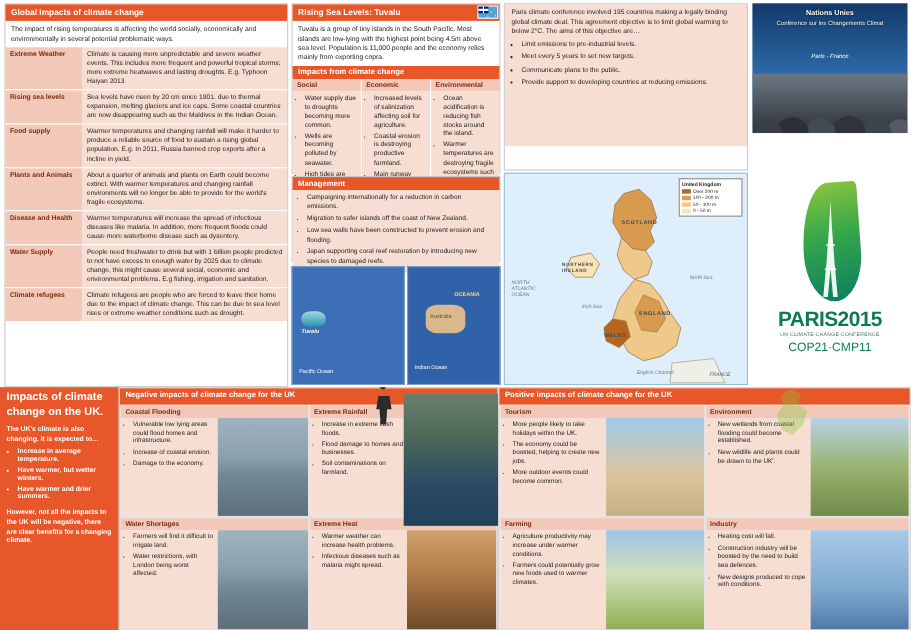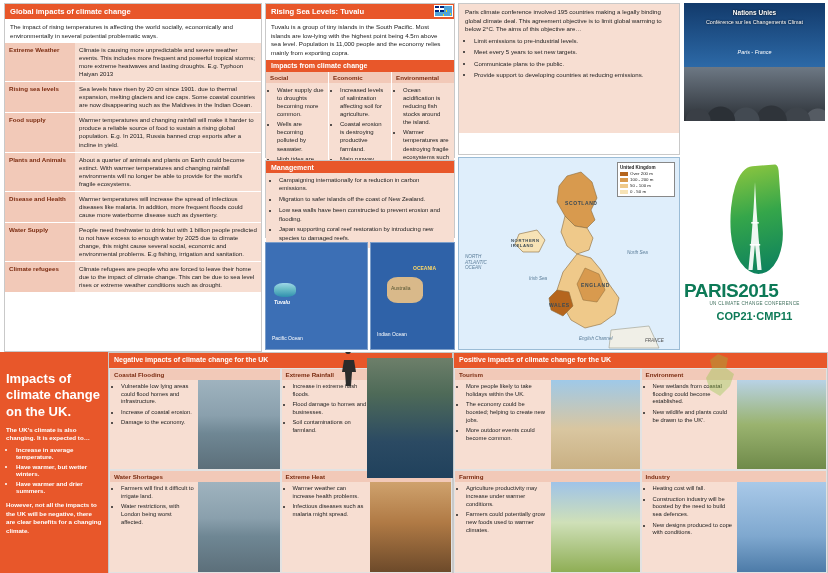--- a/index.html
+++ b/index.html
@@ -103,42 +103,42 @@
   #paris-logo { position:absolute; left:684px; top:160px; width:141px; height:190px; background:#ffffff; }
   #paris-logo .leaf {
     position:absolute; left:46px; top:6px; width:52px; height:108px;
     background:linear-gradient(170deg,#8dc63f 0%, #35a64a 45%, #0a7f5f 100%);
     border-radius: 50% 6% 50% 50% / 60% 6% 40% 40%;
     transform: rotate(-4deg);
   }
   #paris-logo .tower {
     position:absolute; left:64px; top:22px; width:14px; height:88px;
   }
-  #paris-logo .p-title { position:absolute; left:0; right:0; top:120px; text-align:left; font-size:19px; font-weight:bold; color:#0d7a57; letter-spacing:-0.5px;}
+  #paris-logo .p-title { position:absolute; left:0; right:0; top:120px; text-align:center; font-size:19px; font-weight:bold; color:#0d7a57; letter-spacing:-0.5px;}
   #paris-logo .p-sub { position:absolute; left:0; right:0; top:141px; text-align:center; font-size:4.6px; color:#3f6f5c; letter-spacing:0.3px;}
-  #paris-logo .p-cop { position:absolute; left:0; right:0; top:150px; text-align:center; font-size:11px; font-weight:bold; color:#0d7a57;}
+  #paris-logo .p-cop { position:absolute; left:0; right:0; top:150px; text-align:center; font-size:11px; font-weight:normal; color:#0d7a57;}
 
   
   #uk-map { position:absolute; left:458px; top:157px; width:222px; height:193px; background:#dfeefb; border:1px solid #9bbcd6; }
   #uk-map .legendbox { position:absolute; right:4px; top:4px; width:58px; background:#fff; border:1px solid #888; font-size:4.4px; padding:2px;}
   #uk-map .legendbox b { font-size:4.6px; }
   #uk-map .lg { display:flex; align-items:center; gap:2px; margin-top:1px;}
   #uk-map .sw { width:8px; height:4px; display:inline-block; }
   #uk-map .lbl { position:absolute; font-size:5px; color:#3b4a55; font-weight:bold; letter-spacing:0.6px;}
   #uk-map .ocean-lbl { position:absolute; font-size:4.6px; color:#5b7d99; font-style:italic; line-height:1.2;}
   #uk-map svg { position:absolute; left:0; top:0; }
 
   
   #pac-map1 { position:absolute; left:265px; top:242px; width:103px; height:108px; background:#3c6fb5; border:1px solid #7c9ec9;}
   #pac-map2 { position:absolute; left:370px; top:242px; width:85px; height:108px; background:#2f62a8; border:1px solid #7c9ec9;}
   .mapcap { position:absolute; color:#fff; font-size:5px; }
 
   
   #uk-left { position:absolute; left:0px; top:352px; width:108px; height:221px; background:#E8572A; color:#fff; }
-  #uk-left .t { font-weight:bold; font-size:13px; padding:19px 6px 2px 6px; line-height:1.25;}
+  #uk-left .t { font-weight:bold; font-size:10px; padding:4px 6px 2px 6px; line-height:1.25;}
   #uk-left .p { font-size:6.2px; padding:4px 6px 0 6px; line-height:1.4; font-weight:bold;}
   #uk-left ul { margin:3px 0 0 0; padding-left:16px; font-size:6.2px; font-weight:bold;}
   #uk-left li { margin-bottom:3px; }
 
   #neg-panel { position:absolute; left:108px; top:352px; width:345px; height:221px; border:1px solid #c9c9c9; background:#fff;}
   #pos-panel { position:absolute; left:453px; top:352px; width:375px; height:221px; border:1px solid #c9c9c9; background:#fff;}
 
   .cellgrid { display:grid; grid-template-columns:1fr 1fr; grid-template-rows:1fr 1fr; height:calc(100% - 14px);}
   .cell { border:1px solid #e2e2e2; display:flex; flex-direction:column; }
   .cell .ch { background:#F2C9B8; color:#7a2b10; font-weight:bold; font-size:6.2px; padding:2px 4px;}

